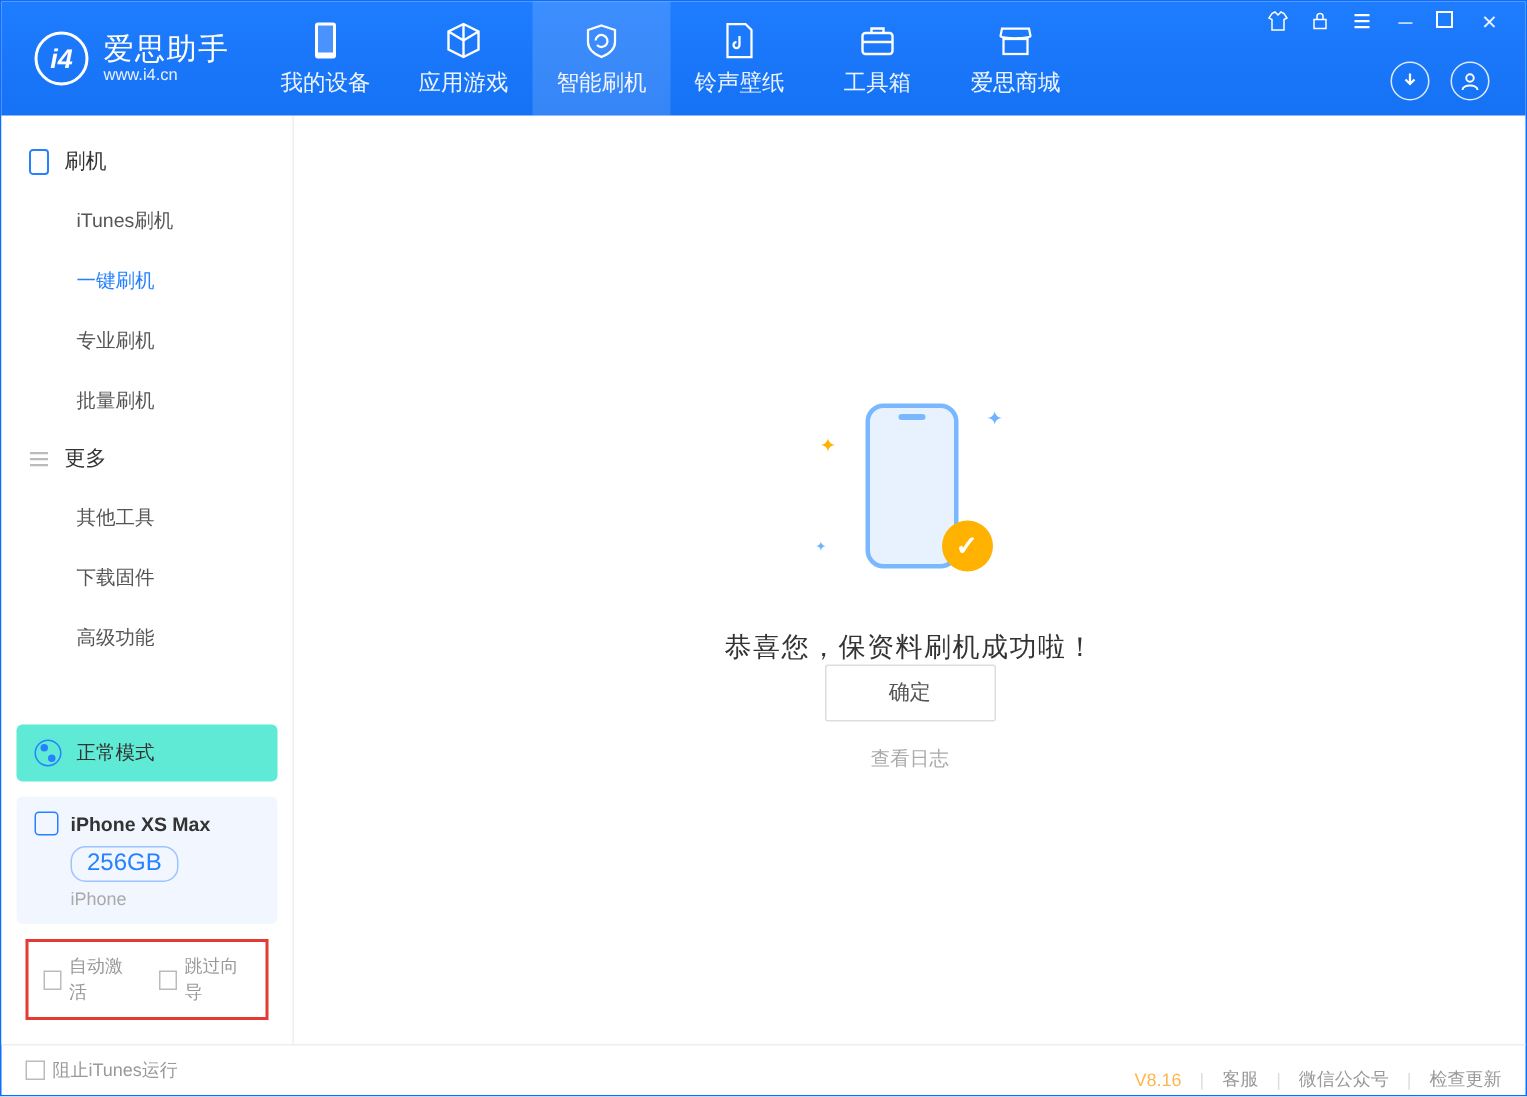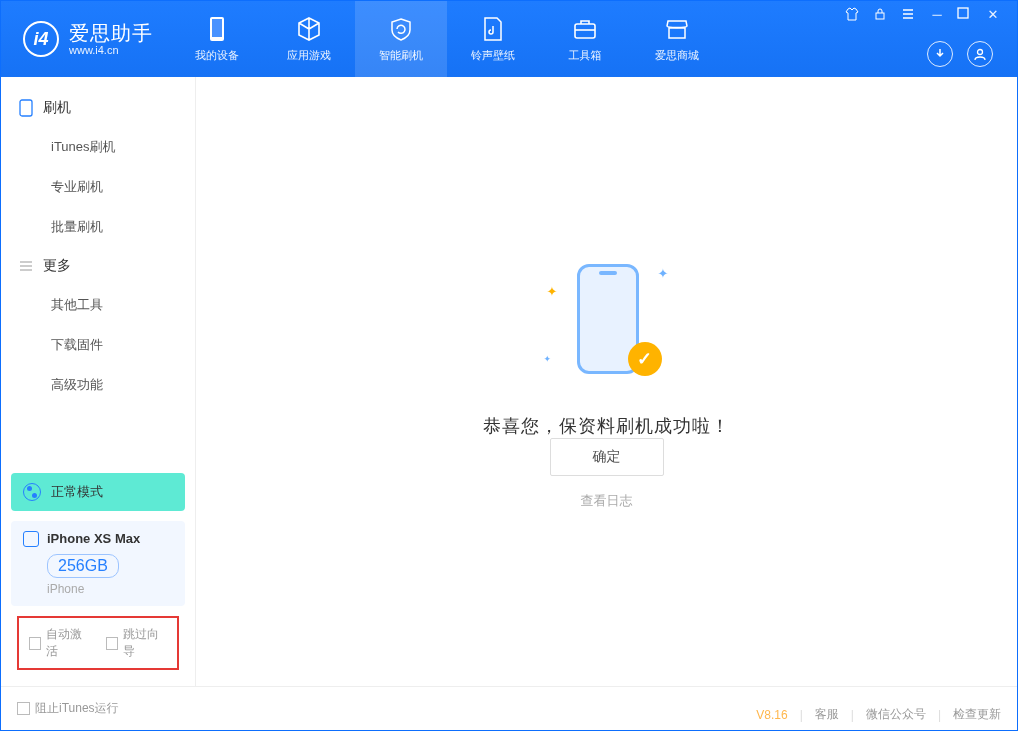--- a/index.html
+++ b/index.html
@@ -7,21 +7,21 @@
 .window { width: 1018px; height: 731px; border: 1px solid #0d6efd; display: flex; flex-direction: column; position: relative; }
 
 
 .header { height: 76px; background: linear-gradient(to bottom, #1e7cff, #1672f5); display: flex; align-items: center; color: #fff; position: relative; }
 .logo-area { display: flex; align-items: center; padding: 0 18px 0 22px; }
 .logo-circle { width: 36px; height: 36px; border: 2px solid #fff; border-radius: 50%; display: flex; align-items: center; justify-content: center; font-weight: bold; font-size: 18px; font-style: italic; margin-right: 10px; }
 .logo-text { display: flex; flex-direction: column; }
 .logo-title { font-size: 20px; font-weight: 500; letter-spacing: 1px; line-height: 22px; }
 .logo-sub { font-size: 11px; opacity: 0.9; }
 .tabs { display: flex; height: 100%; }
-.tab { width: 92px; display: flex; flex-direction: column; align-items: center; justify-content: center; cursor: pointer; color: rgba(255,255,255,0.92); font-size: 11px; gap: 6px; }
+.tab { width: 92px; display: flex; flex-direction: column; align-items: center; justify-content: center; cursor: pointer; color: rgba(255,255,255,0.92); font-size: 15px; gap: 6px; }
 .tab.active { background: rgba(255,255,255,0.14); }
 .tab-icon { width: 26px; height: 26px; display: flex; align-items: center; justify-content: center; }
 .header-right { position: absolute; right: 10px; top: 0; height: 100%; display: flex; flex-direction: column; justify-content: space-between; align-items: flex-end; padding: 6px 6px 10px 0; }
 .win-controls { display: flex; gap: 12px; color: rgba(255,255,255,0.9); font-size: 13px; }
 .win-btn { cursor: pointer; width: 16px; text-align: center; }
 .header-actions { display: flex; gap: 14px; padding-right: 8px; }
 .circ-btn { width: 26px; height: 26px; border: 1.5px solid rgba(255,255,255,0.85); border-radius: 50%; display: flex; align-items: center; justify-content: center; cursor: pointer; }
 
 
 .body { flex: 1; display: flex; min-height: 0; }
@@ -30,21 +30,21 @@
 .side-group-h { display: flex; align-items: center; padding: 10px 18px; font-size: 14px; color: #333; gap: 10px; }
 .side-item { padding: 11px 18px 11px 50px; font-size: 13px; color: #555; cursor: pointer; }
 .side-item.active { color: #2680ff; }
 .side-bottom { padding: 10px; }
 .mode-card { background: #5eead4; border-radius: 4px; padding: 10px 12px; display: flex; align-items: center; gap: 10px; margin-bottom: 10px; font-size: 13px; color: #333; }
 .mode-ico { width: 18px; height: 18px; border: 1.5px solid #2680ff; border-radius: 50%; position: relative; }
 .mode-ico::before, .mode-ico::after { content: ""; position: absolute; background: #2680ff; border-radius: 50%; }
 .mode-ico::before { width: 5px; height: 5px; top: 2px; left: 3px; }
 .mode-ico::after { width: 5px; height: 5px; bottom: 2px; right: 3px; }
 .device-card { background: #f2f7ff; border-radius: 4px; padding: 10px 12px; }
-.device-row1 { display: flex; gap: 8px; font-size: 13px; font-weight: bold; color: #333; }
+.device-row1 { display: flex; align-items: center; gap: 8px; font-size: 13px; font-weight: bold; color: #333; }
 .dev-ico { width: 16px; height: 16px; border: 1.5px solid #2680ff; border-radius: 3px; }
 .storage-pill { display: inline-block; margin: 7px 0 4px 24px; padding: 2px 10px; border: 1px solid #9cc4ff; border-radius: 10px; color: #2680ff; font-size: 16px; }
 .dev-type { margin-left: 24px; color: #aaa; font-size: 12px; }
 .checkbox-row { border: 2px solid #e53935; padding: 8px 10px; margin: 10px 6px 6px 6px; display: flex; gap: 16px; align-items: center; }
 .chk { display: flex; align-items: center; gap: 5px; color: #999; font-size: 12px; cursor: pointer; }
 .chk-box { width: 13px; height: 13px; border: 1px solid #bbb; }
 
 
 .main { flex: 1; display: flex; flex-direction: column; align-items: center; justify-content: center; }
 .illus { width: 130px; height: 130px; position: relative; margin-bottom: 30px; }
@@ -53,21 +53,21 @@
 .check { position: absolute; right: 10px; bottom: 8px; width: 34px; height: 34px; background: #ffb300; border-radius: 50%; display: flex; align-items: center; justify-content: center; color: #fff; font-size: 18px; font-weight: bold; }
 .sparkle { position: absolute; font-size: 13px; }
 .sp1 { left: 5px; top: 30px; color: #ffb300; }
 .sp2 { right: 3px; top: 12px; color: #6fb2ff; }
 .sp3 { left: 2px; bottom: 20px; color: #6fb2ff; font-size: 9px; }
 .msg { font-size: 18px; color: #333; letter-spacing: 1px; }
 .ok-btn { padding: 9px 42px; border: 1px solid #ddd; background: #fff; color: #555; font-size: 14px; cursor: pointer; border-radius: 2px; margin-bottom: 16px; }
 .log-link { color: #aaa; font-size: 13px; cursor: pointer; }
 
 
-.footer { height: 44px; border-top: 1px solid #eee; display: flex; align-items: center; justify-content: space-between; padding: 0 16px; font-size: 12px; color: #999; }
+.footer { height: 34px; border-top: 1px solid #eee; display: flex; align-items: center; justify-content: space-between; padding: 0 16px; font-size: 12px; color: #999; }
 .footer-left { display: flex; align-items: center; gap: 6px; }
 .footer-right { display: flex; align-items: center; gap: 12px; margin-top: 12px; }
 .fsep { color: #ddd; }
 .flink { cursor: pointer; }
 .version { color: #ffb74d; }
 
 svg { display: block; }
 </style>
 </head>
 <body>
@@ -186,20 +186,21 @@
 
     <div class="sidebar">
       <div class="side-scroll">
         <div class="side-group-h">
           <svg width="14" height="18" viewBox="0 0 14 18">
               <rect x="1" y="1" width="12" height="16" rx="2" fill="none" stroke="#2680ff" stroke-width="1.3"></rect>
             </svg>
           <span>刷机</span>
         </div>
         <div class="side-item">iTunes刷机</div>
+        <div class="side-item active">一键刷机</div>
         <div class="side-item">专业刷机</div>
         <div class="side-item">批量刷机</div>
 
         <div class="side-group-h">
           <svg width="14" height="14" viewBox="0 0 14 14">
               <line x1="1" y1="3" x2="13" y2="3" stroke="#bbb" stroke-width="1.5"></line>
               <line x1="1" y1="7" x2="13" y2="7" stroke="#bbb" stroke-width="1.5"></line>
               <line x1="1" y1="11" x2="13" y2="11" stroke="#bbb" stroke-width="1.5"></line>
             </svg>
           <span>更多</span>

